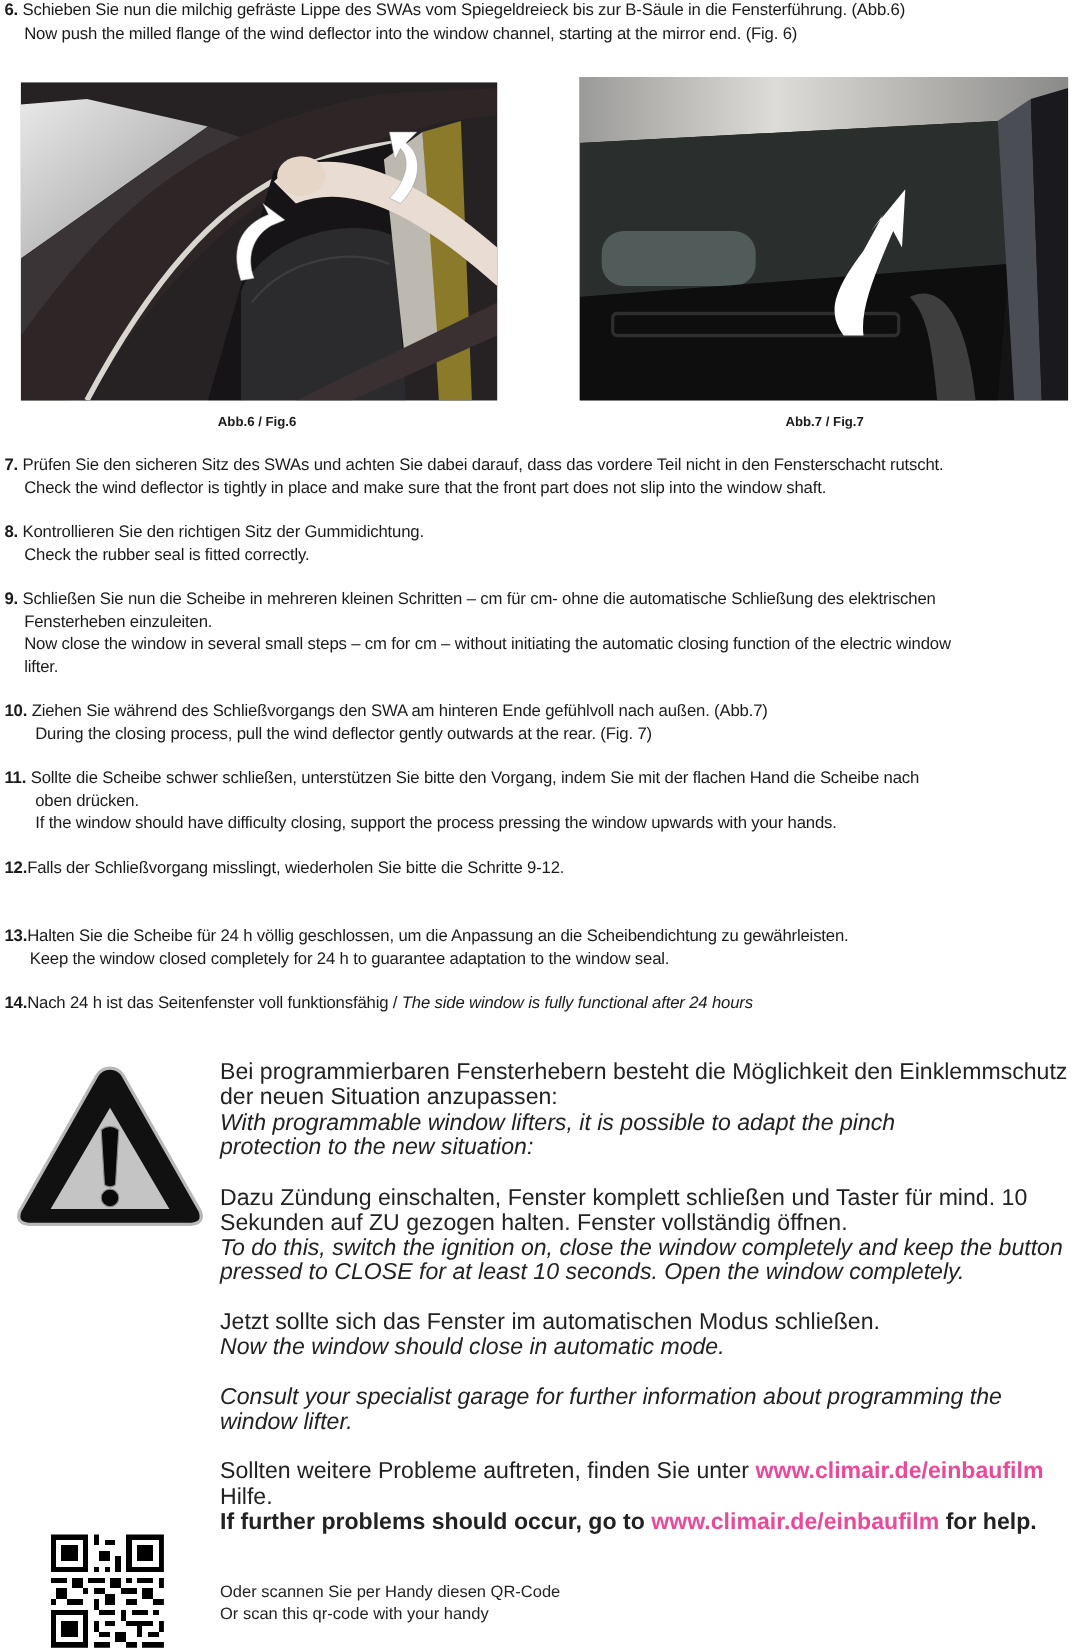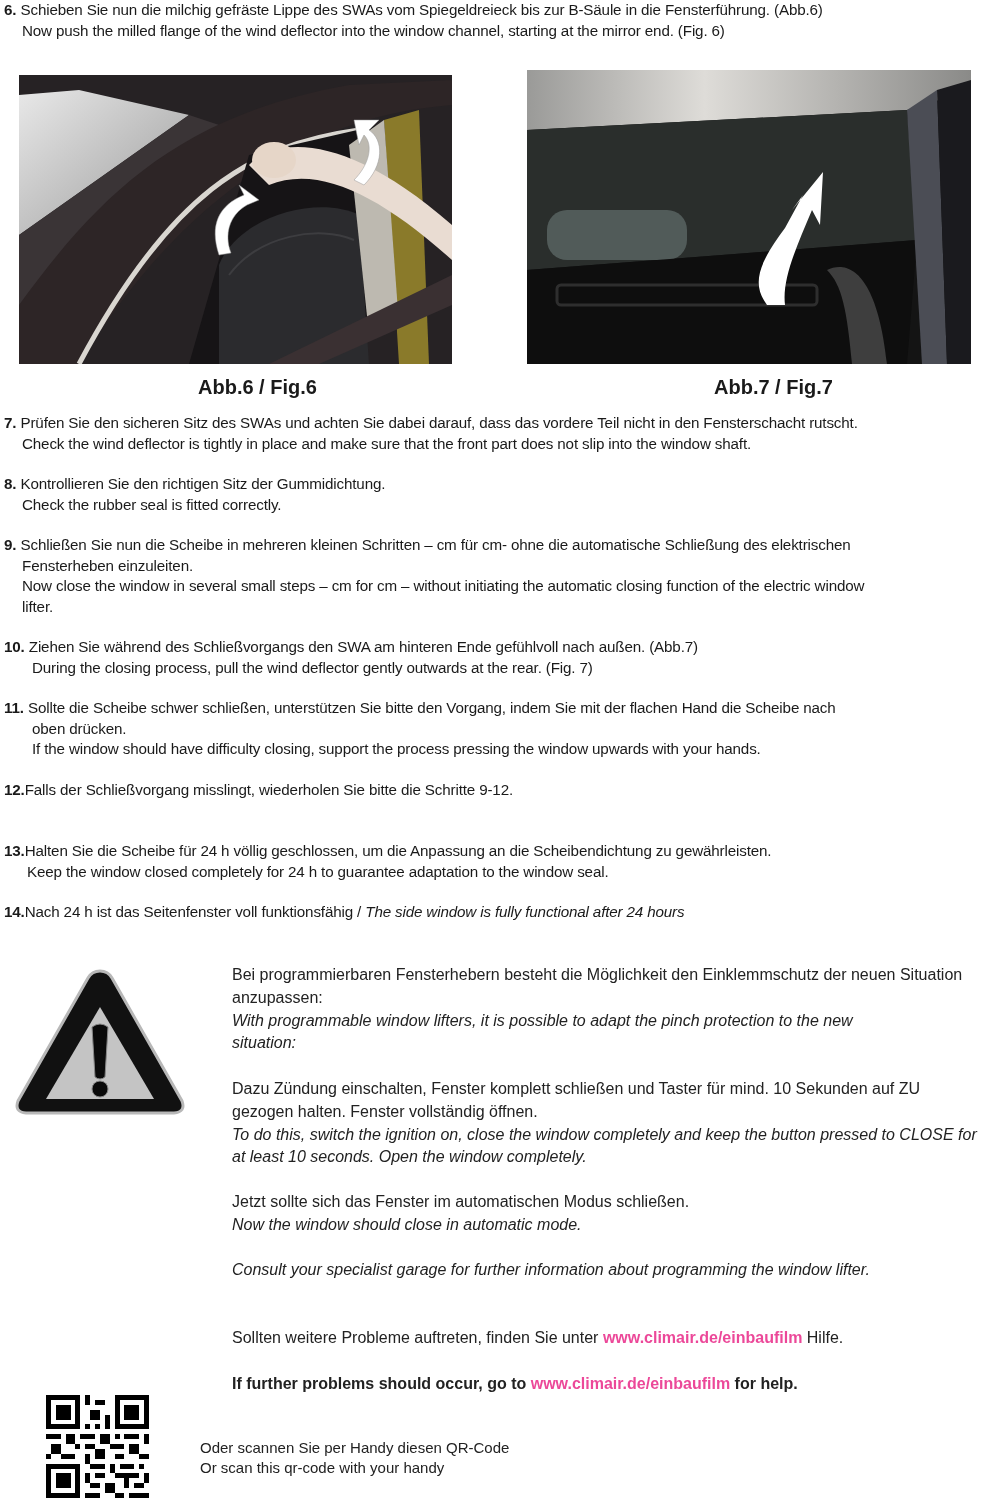--- a/index.html
+++ b/index.html
@@ -5,23 +5,23 @@
   html, body { margin: 0; padding: 0; background: #ffffff; }
   body {
     width: 991px; height: 1500px; position: relative; overflow: hidden;
     font-family: "Liberation Sans", sans-serif; color: #1a1a1a;
   }
   .abs { position: absolute; }
   .step { position: absolute; left: 4px; right: 0; font-size: 15.2px; line-height: 20.5px; letter-spacing: -0.15px; }
   .step .num { font-weight: bold; }
   .step .en { display: block; padding-left: 18px; }
   .step .de-cont { display: block; padding-left: 18px; }
-  .cap { font-weight: bold; font-size: 20px; position: absolute; }
+  .cap { font-weight: bold; font-size: 12px; position: absolute; }
   .photo { position: absolute; overflow: hidden; }
-  .info { position: absolute; left: 200px; right: 6px; font-size: 16px; line-height: 22.8px; color: #222; margin-left: 32px; }
+  .info { position: absolute; left: 200px; right: 6px; font-size: 21px; line-height: 22.8px; color: #222; }
   .info .it { font-style: italic; }
   .link { color: #ec4899; font-weight: bold; }
   .bold { font-weight: bold; }
   .qrtext { position: absolute; left: 200px; font-size: 15px; line-height: 20px; color: #222; }
 </style>
 </head>
 <body>
 
 <div class="step" style="top:0px;">
   <span class="num">6.</span>

